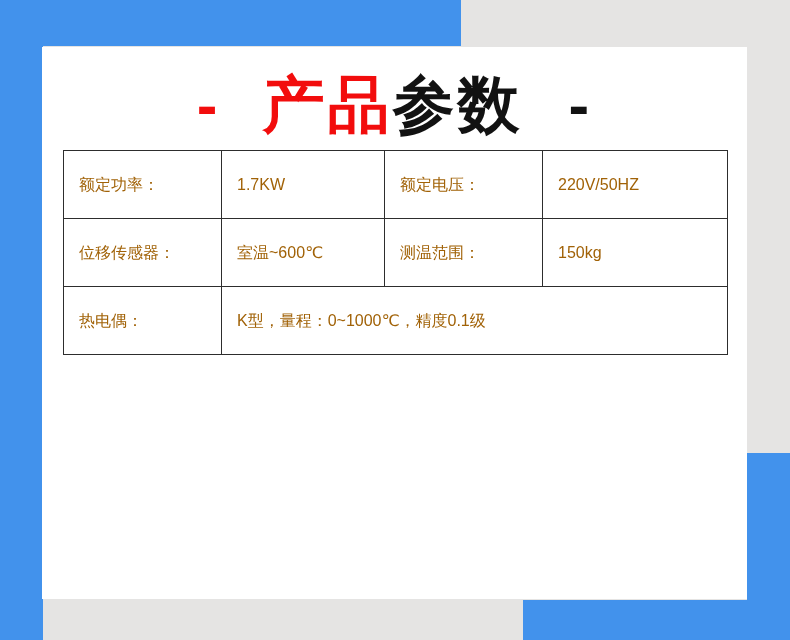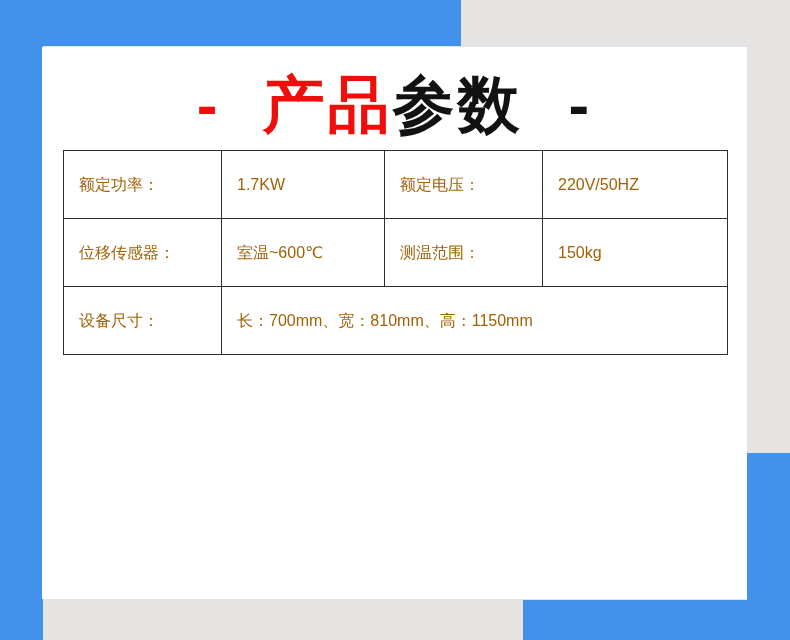--- a/index.html
+++ b/index.html
@@ -88,20 +88,20 @@
           <td class="lbl">额定电压：</td>
           <td class="val">220V/50HZ</td>
         </tr>
         <tr>
           <td class="lbl">位移传感器：</td>
           <td class="val">室温~600℃</td>
           <td class="lbl">测温范围：</td>
           <td class="val">150kg</td>
         </tr>
         <tr>
-          <td class="lbl">设备尺寸：</td>
-          <td class="val" colspan="3">长：700mm、宽：810mm、高：1150mm</td>
+          <td class="lbl">热电偶：</td>
+          <td class="val" colspan="3">K型，量程：0~1000℃，精度0.1级</td>
         </tr>
       </tbody>
     </table>
 
   </div>
 </div>
 
 </body></html>

